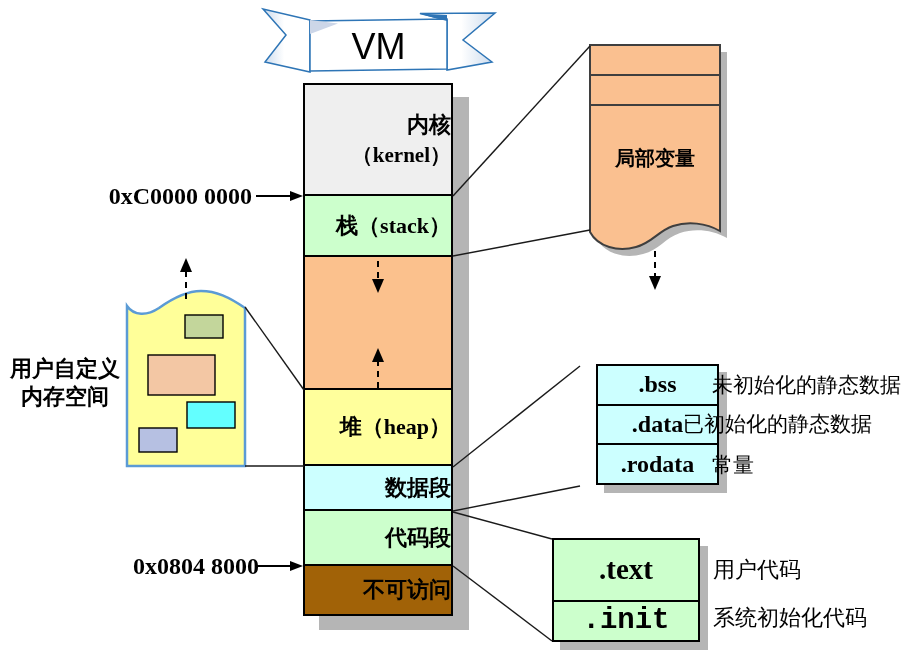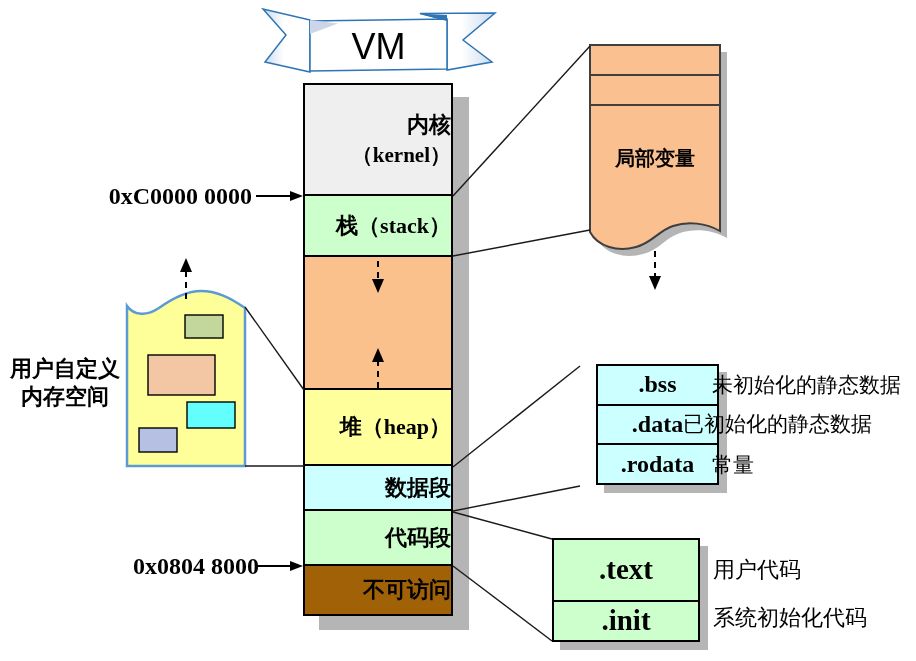--- a/index.html
+++ b/index.html
@@ -22,21 +22,21 @@
            border:2px solid #000;background:#ccffff;z-index:2;box-shadow:8px 8px 0 0 #b5b5b5;
            display:flex;flex-direction:column;}
   #databox .row{box-sizing:border-box;border-bottom:2px solid #000;flex:1;display:flex;align-items:center;justify-content:center;
                 font-weight:bold;font-size:24px;}
   #databox .row:last-child{border-bottom:none;}
   #codebox{position:absolute;left:552px;top:538px;width:148px;height:104px;box-sizing:border-box;
            border:2px solid #000;background:#ccffcc;z-index:2;box-shadow:8px 8px 0 0 #b5b5b5;
            display:flex;flex-direction:column;}
   #codebox .row{box-sizing:border-box;border-bottom:2px solid #000;display:flex;align-items:center;justify-content:center;
                 font-weight:bold;font-size:29px;}
-  #codebox .row:last-child{border-bottom:none;}
+  #codebox .row:last-child{border-bottom:none;font-family:Liberation Mono, monospace;}
 
   .desc{position:absolute;z-index:2;font-family:"Liberation Sans","DejaVu Sans",sans-serif;
         font-size:21px;color:#000;white-space:nowrap;line-height:26px;}
 
   .addr{position:absolute;z-index:2;width:212px;text-align:right;font-weight:bold;font-size:24px;
         color:#000;line-height:26px;}
 
   .tornlabel{position:absolute;z-index:2;width:130px;left:590px;text-align:center;
              font-weight:bold;font-size:20px;color:#000;line-height:26px;}
 

